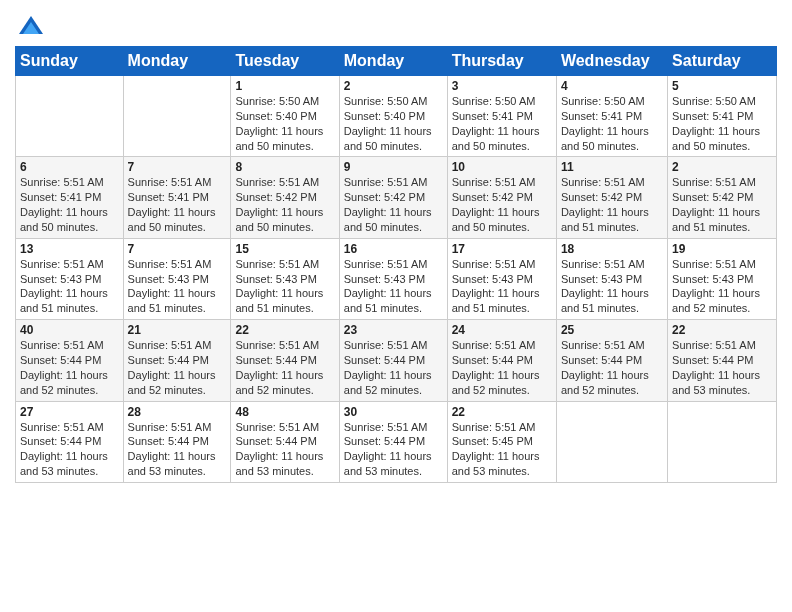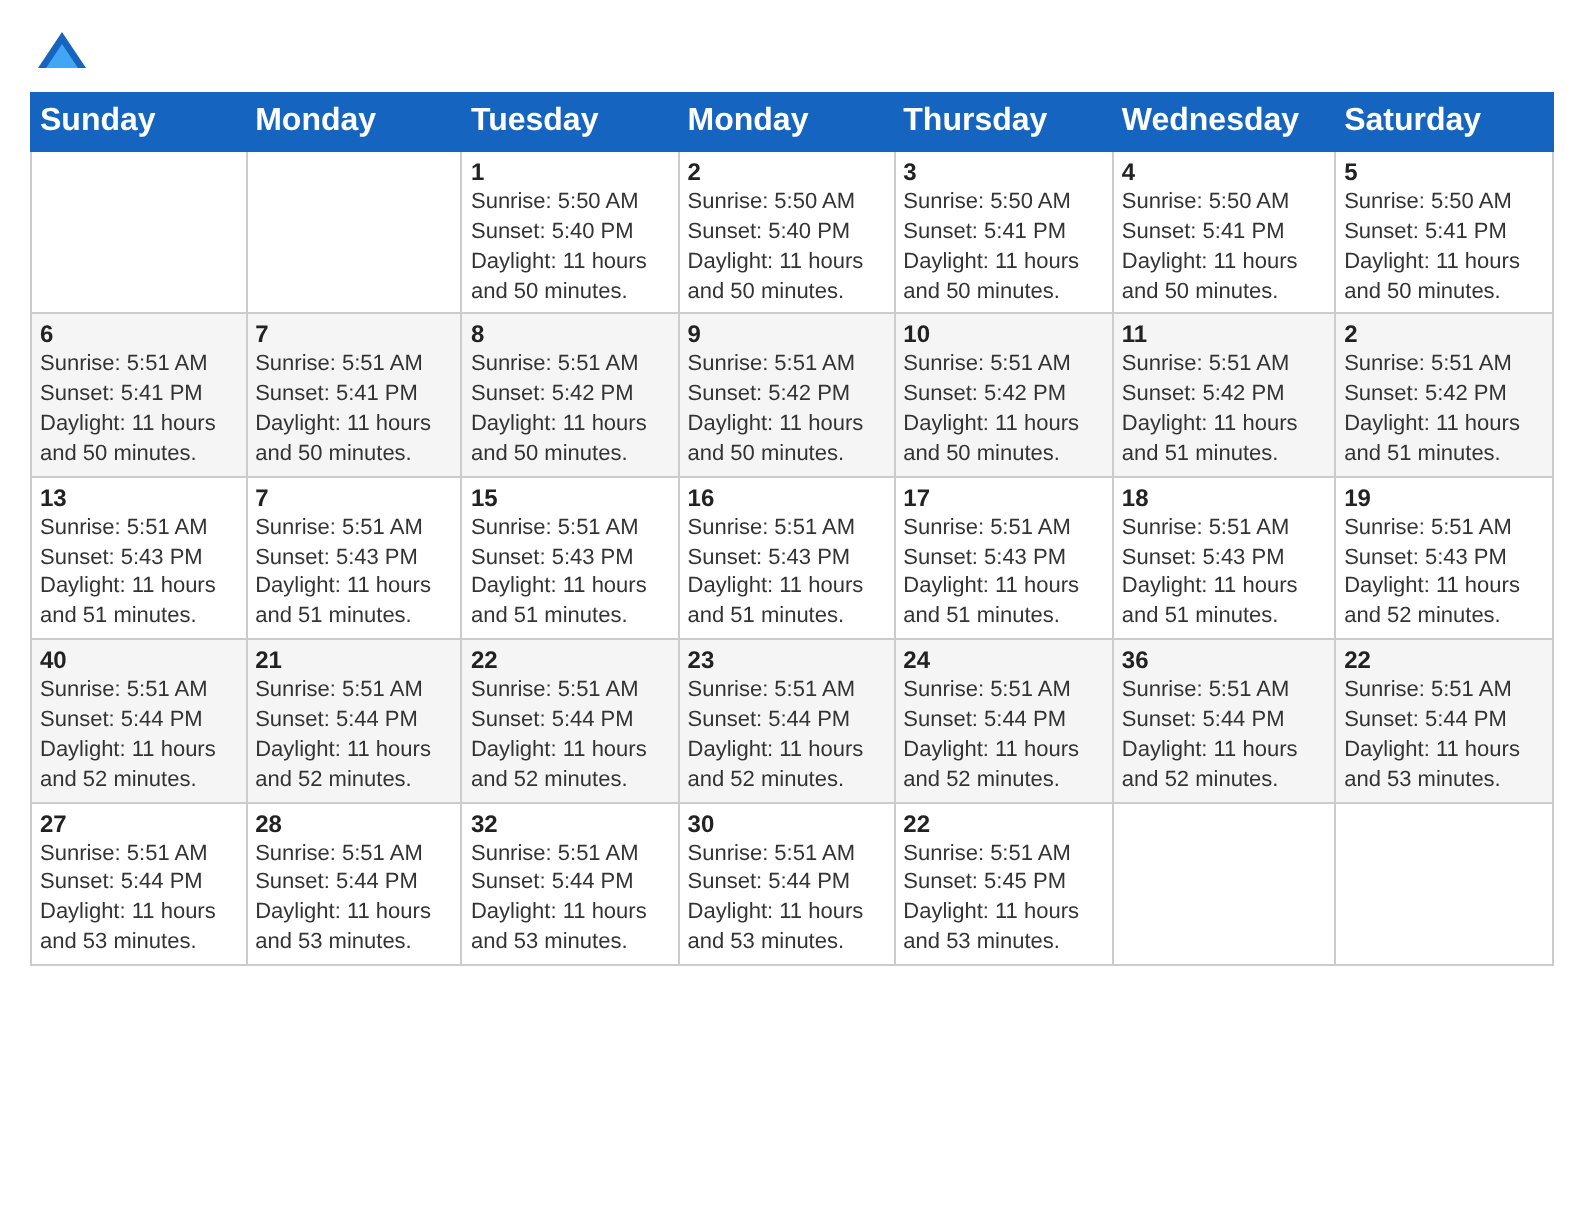--- a/index.html
+++ b/index.html
@@ -278,21 +278,21 @@
 Sunset: 5:44 PM
 Daylight: 11 hours and 52 minutes.</div>
         </td>
         <td>
           <span class="day-num">24</span>
           <div class="day-info" style="white-space: pre-line;">Sunrise: 5:51 AM
 Sunset: 5:44 PM
 Daylight: 11 hours and 52 minutes.</div>
         </td>
         <td>
-          <span class="day-num">36</span>
+          <span class="day-num">25</span>
           <div class="day-info" style="white-space: pre-line;">Sunrise: 5:51 AM
 Sunset: 5:44 PM
 Daylight: 11 hours and 52 minutes.</div>
         </td>
         <td>
           <span class="day-num">22</span>
           <div class="day-info" style="white-space: pre-line;">Sunrise: 5:51 AM
 Sunset: 5:44 PM
 Daylight: 11 hours and 53 minutes.</div>
         </td>
@@ -304,21 +304,21 @@
 Sunset: 5:44 PM
 Daylight: 11 hours and 53 minutes.</div>
         </td>
         <td>
           <span class="day-num">28</span>
           <div class="day-info" style="white-space: pre-line;">Sunrise: 5:51 AM
 Sunset: 5:44 PM
 Daylight: 11 hours and 53 minutes.</div>
         </td>
         <td>
-          <span class="day-num">32</span>
+          <span class="day-num">48</span>
           <div class="day-info" style="white-space: pre-line;">Sunrise: 5:51 AM
 Sunset: 5:44 PM
 Daylight: 11 hours and 53 minutes.</div>
         </td>
         <td>
           <span class="day-num">30</span>
           <div class="day-info" style="white-space: pre-line;">Sunrise: 5:51 AM
 Sunset: 5:44 PM
 Daylight: 11 hours and 53 minutes.</div>
         </td>

